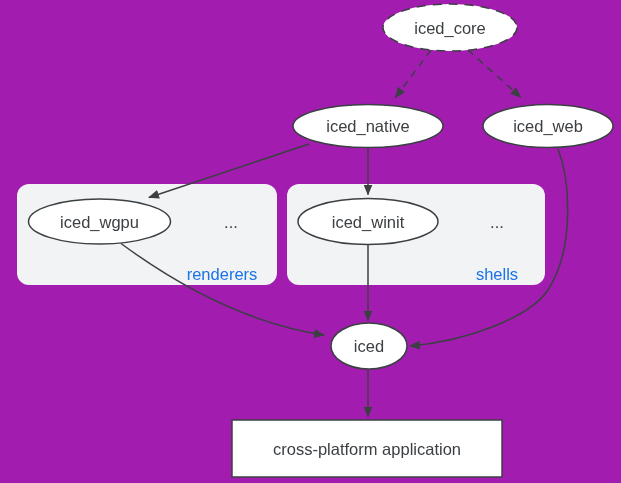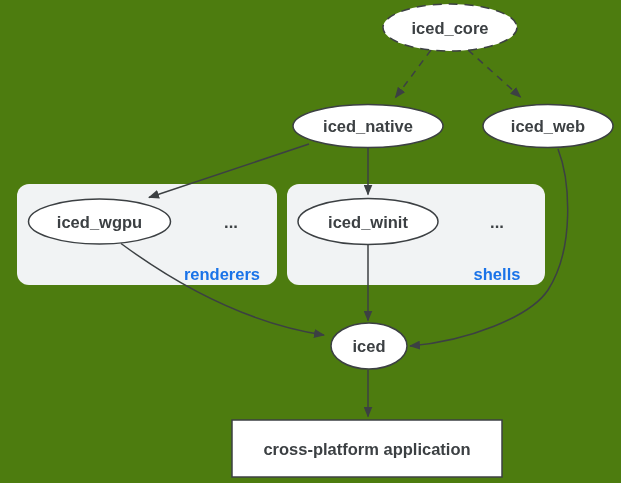--- a/index.html
+++ b/index.html
@@ -5,23 +5,22 @@
   html, body {
     margin: 0;
     padding: 0;
     background: #ffffff;
     font-family: "Liberation Sans", sans-serif;
   }
   .canvas {
     position: relative;
     width: 621px;
     height: 483px;
-    background: #4d7c0f;
+    background: #a21caf;
     overflow: hidden;
-    font-weight: bold;
   }
   svg { display: block; }
   .node-shape {
     fill: #ffffff;
     stroke: #3c4043;
     stroke-width: 1.5;
   }
   .node-shape.dashed { stroke-dasharray: 9 7; }
   .group-box {
     fill: #f1f3f4;

